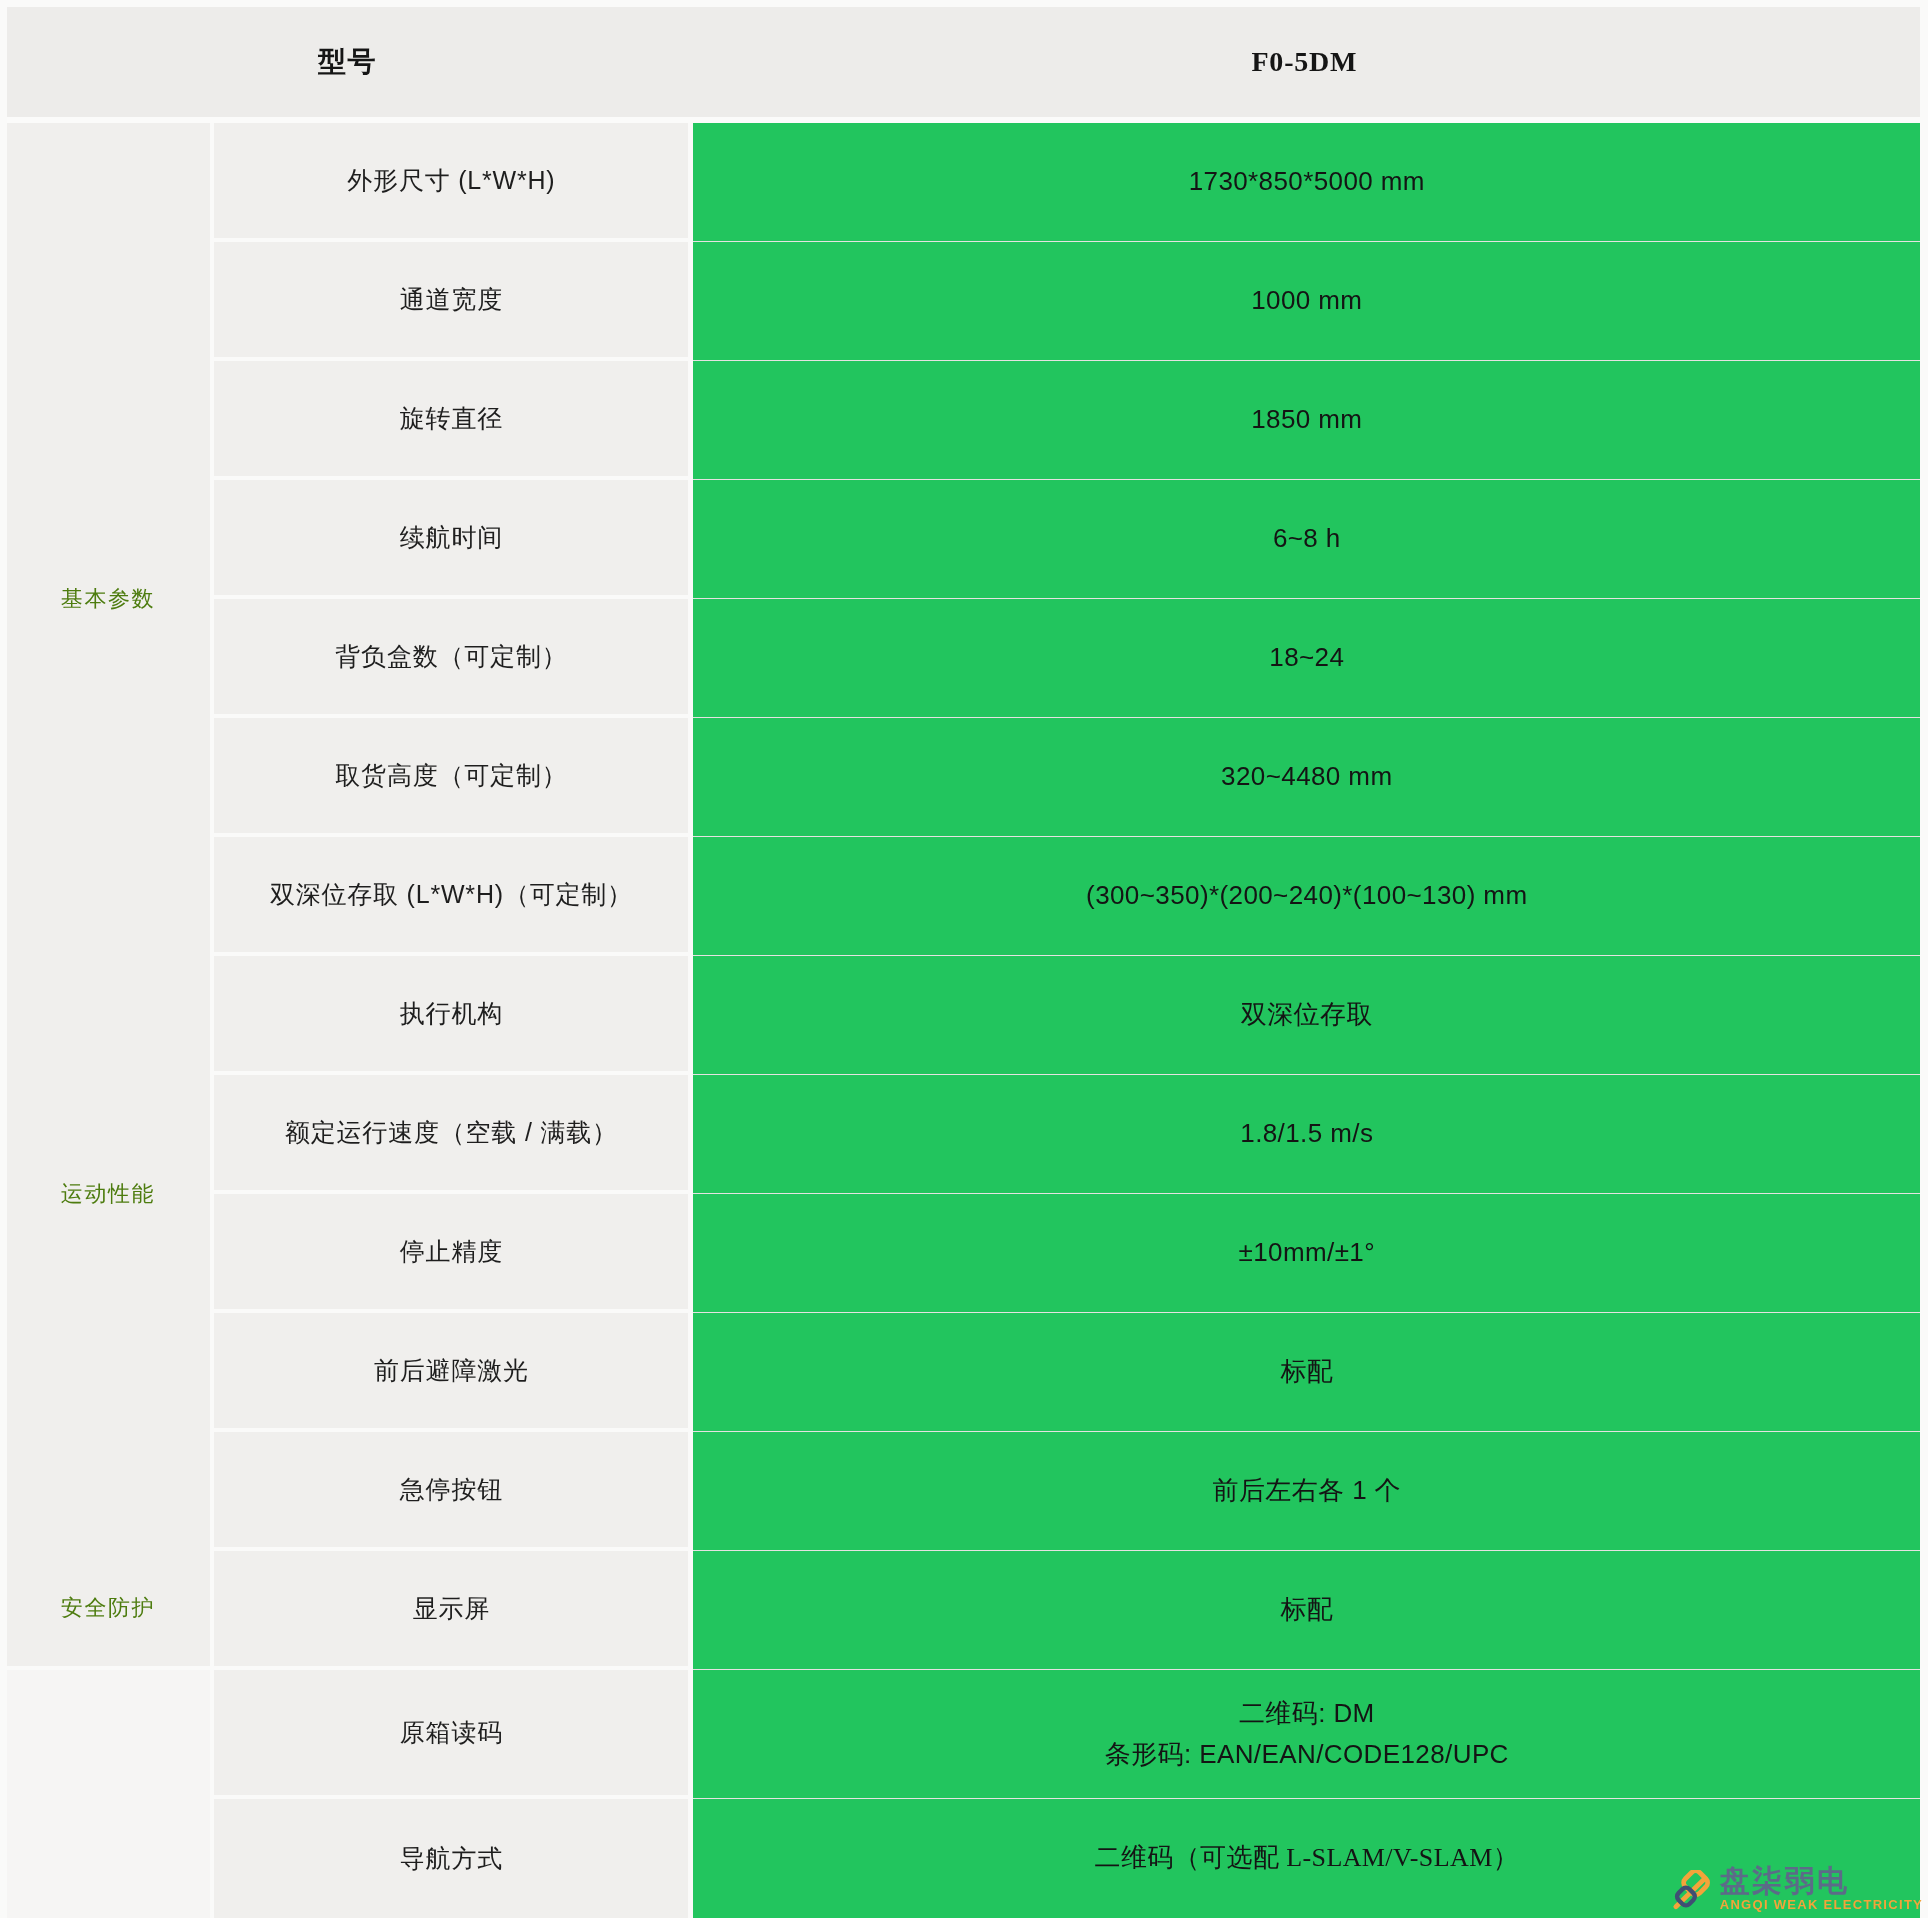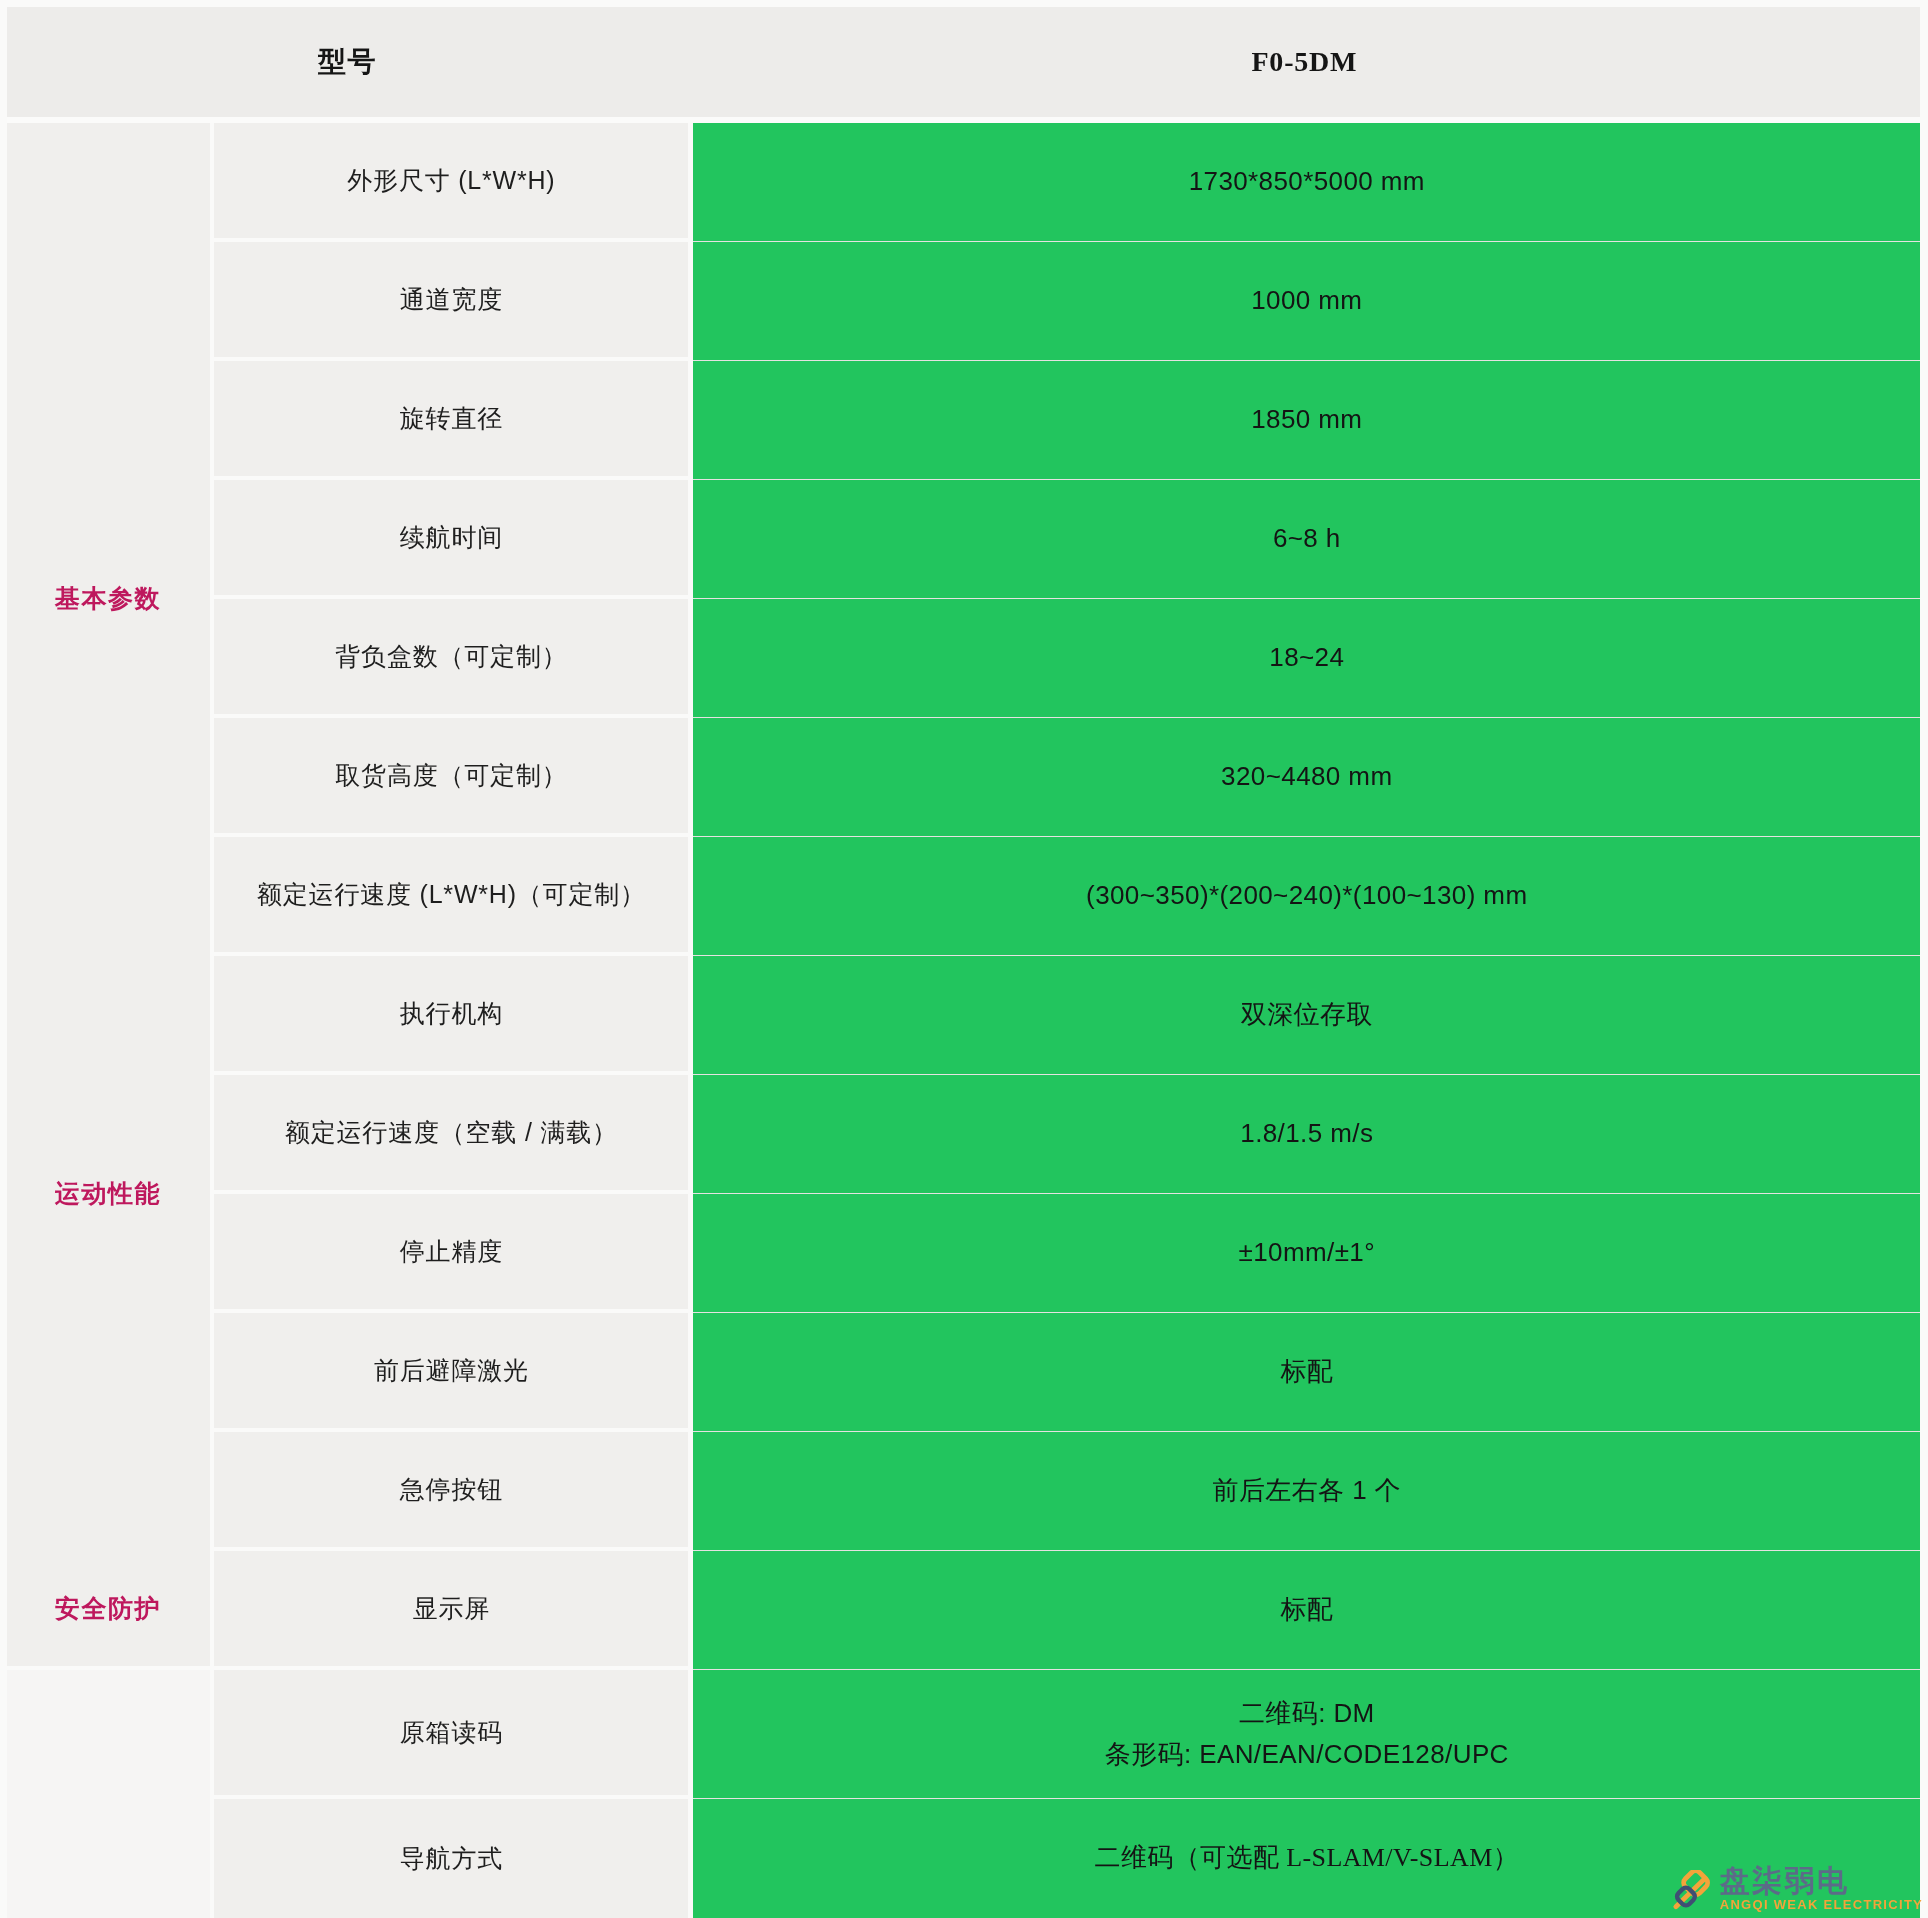--- a/index.html
+++ b/index.html
@@ -23,21 +23,21 @@
     border-bottom:6.5px solid #fbfbfa;
     display:flex;align-items:center;
     font-weight:700;font-size:28px;color:#151515;font-family:Liberation Serif, serif;
   }
   .header-row .h-left{width:682px;text-align:center;letter-spacing:1.6px;}
   .header-row .h-right{flex:1;text-align:center;letter-spacing:0.8px;}
   .grp{
     grid-column:1;
     background:#f0efed;
     display:flex;align-items:center;justify-content:center;
-    font-weight:700;font-size:25px;color:#be185d;letter-spacing:1.6px;
+    font-weight:400;font-size:22px;color:#4d7c0f;letter-spacing:1.6px;
   }
   .grp-basic{grid-row:2/10;}
   .grp-motion{grid-row:10/12;}
   .grp-fill{grid-row:12/14;background:#f0efed;}
   .grp-safety{grid-row:14/15;border-bottom:4.1px solid #fafaf9;}
   .grp-blank{grid-row:15/17;background:#f6f5f4;}
   .lbl{
     grid-column:2;
     background:#f0efed;
     border-bottom:4.1px solid #fafaf9;
@@ -93,21 +93,21 @@
 
   <div class="lbl r5">续航时间</div>
   <div class="val r5">6~8 h</div>
 
   <div class="lbl r6">背负盒数（可定制）</div>
   <div class="val r6">18~24</div>
 
   <div class="lbl r7">取货高度（可定制）</div>
   <div class="val r7">320~4480 mm</div>
 
-  <div class="lbl r8">额定运行速度 (L*W*H)（可定制）</div>
+  <div class="lbl r8">双深位存取 (L*W*H)（可定制）</div>
   <div class="val r8">(300~350)*(200~240)*(100~130) mm</div>
 
   <div class="lbl r9">执行机构</div>
   <div class="val r9">双深位存取</div>
 
   <div class="lbl r10">额定运行速度（空载 / 满载）</div>
   <div class="val r10">1.8/1.5 m/s</div>
 
   <div class="lbl r11">停止精度</div>
   <div class="val r11">±10mm/±1°</div>

